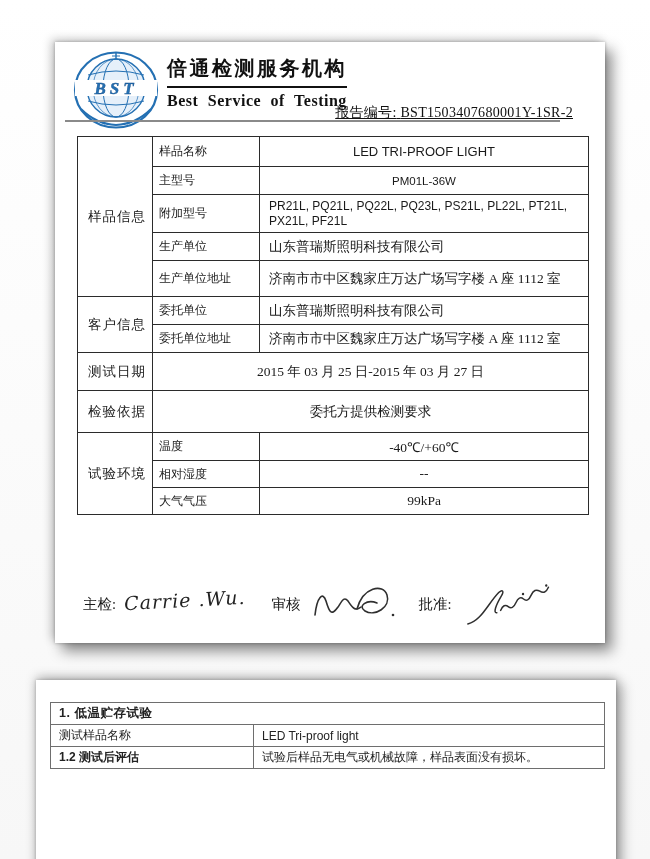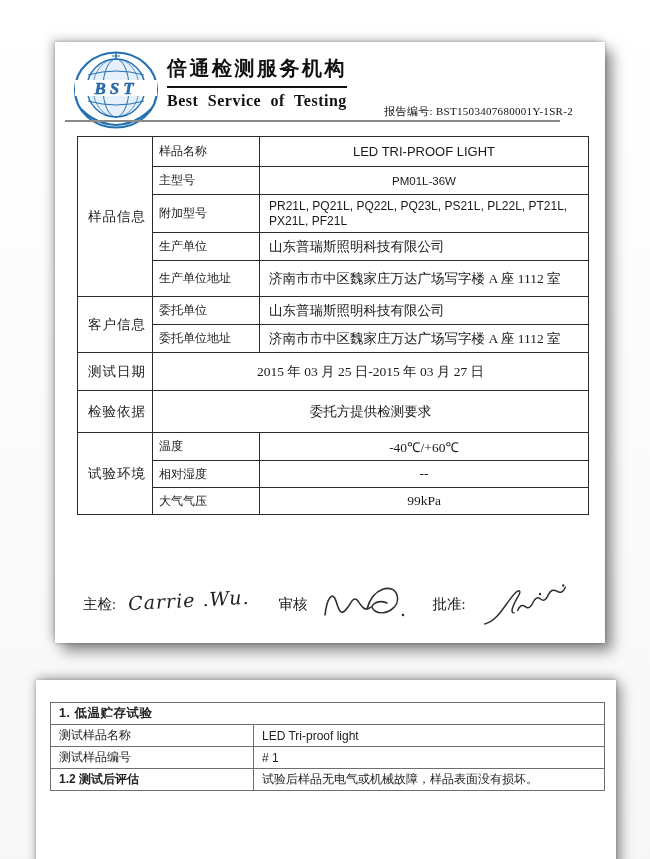--- a/index.html
+++ b/index.html
@@ -24,21 +24,21 @@
     font-size:20px;font-weight:bold;letter-spacing:2.5px;color:#111;
     border-bottom:2px solid #111;padding-bottom:4px;width:fit-content;
     font-family:"Liberation Sans",sans-serif;
   }
   .org-en{
     font-family:"Liberation Serif",serif;font-weight:bold;font-size:16px;
     letter-spacing:0.5px;word-spacing:5px;margin-top:4px;color:#111;
   }
   .report-no{
     position:absolute;right:32px;top:62px;font-family:"Liberation Serif",serif;
-    font-size:11px;color:#111;letter-spacing:0.3px;
+    font-size:14px;color:#111;letter-spacing:0.3px;text-decoration:underline;
   }
   .header-rule{position:absolute;left:10px;top:78px;width:495px;height:2px;background:#8a8a8a;}
   
   table{border-collapse:collapse;}
   .info-table{position:absolute;left:22px;top:94px;width:511px;table-layout:fixed;}
   .info-table td{border:1.5px solid #2b2b2b;padding:2px 6px;vertical-align:middle;}
   .info-table .grp{
     font-family:"Liberation Serif",serif;font-size:13.5px;text-align:right;
     letter-spacing:1px;
   }
@@ -47,21 +47,21 @@
   }
   .info-table .val-cn{font-family:"Liberation Serif",serif;font-size:13.5px;text-align:left;padding-left:9px;}
   .info-table .val-cn-c{font-family:"Liberation Serif",serif;font-size:13.5px;text-align:center;}
   .info-table .val-sans-c{font-family:"Liberation Sans",sans-serif;font-size:13px;text-align:center;}
   .info-table .val-sans-sm{font-family:"Liberation Sans",sans-serif;font-size:11.5px;text-align:center;}
   .info-table .val-sans-l{font-family:"Liberation Sans",sans-serif;font-size:12px;text-align:left;line-height:1.25;padding-left:9px;}
   .h30{height:30px;} .h27{height:27px;} .h38{height:38px;} .h36{height:36px;} .h33{height:42px;} .h28{height:28px;}
   
   .signatures{
     position:absolute;left:28px;top:534px;width:500px;height:56px;
-    display:flex;align-items:center;justify-content:space-between;
+    display:flex;align-items:center;
   }
   .sig-label{font-family:"Liberation Serif",serif;font-size:14.5px;white-space:nowrap;}
   .sig-script{
     font-family:"DejaVu Serif",serif;font-style:italic;font-size:19px;
     transform:rotate(-3deg);white-space:nowrap;letter-spacing:1px;color:#222;
     margin-left:8px;margin-top:-8px;
   }
   .sig-svg{margin-left:10px;}
   
   .p2-table{position:absolute;left:14px;top:22px;width:555px;table-layout:fixed;}
@@ -196,23 +196,19 @@
         </colgroup>
       <tbody>
           <tr>
         <td colspan="2" class="sec">1.   低温贮存试验</td>
       </tr>
       <tr>
         <td class="p2-lbl">测试样品名称</td>
         <td class="p2-val">LED Tri-proof light</td>
       </tr>
       <tr>
-        <td class="p2-lbl">测试样品编号</td>
-        <td class="p2-val"># 1</td>
-      </tr>
-      <tr>
         <td class="p2-lbl bold">1.2 测试后评估</td>
         <td class="p2-val">试验后样品无电气或机械故障，样品表面没有损坏。</td>
       </tr>
     </tbody>
       </table>
   </div>
 </div>
 
 </body></html>

